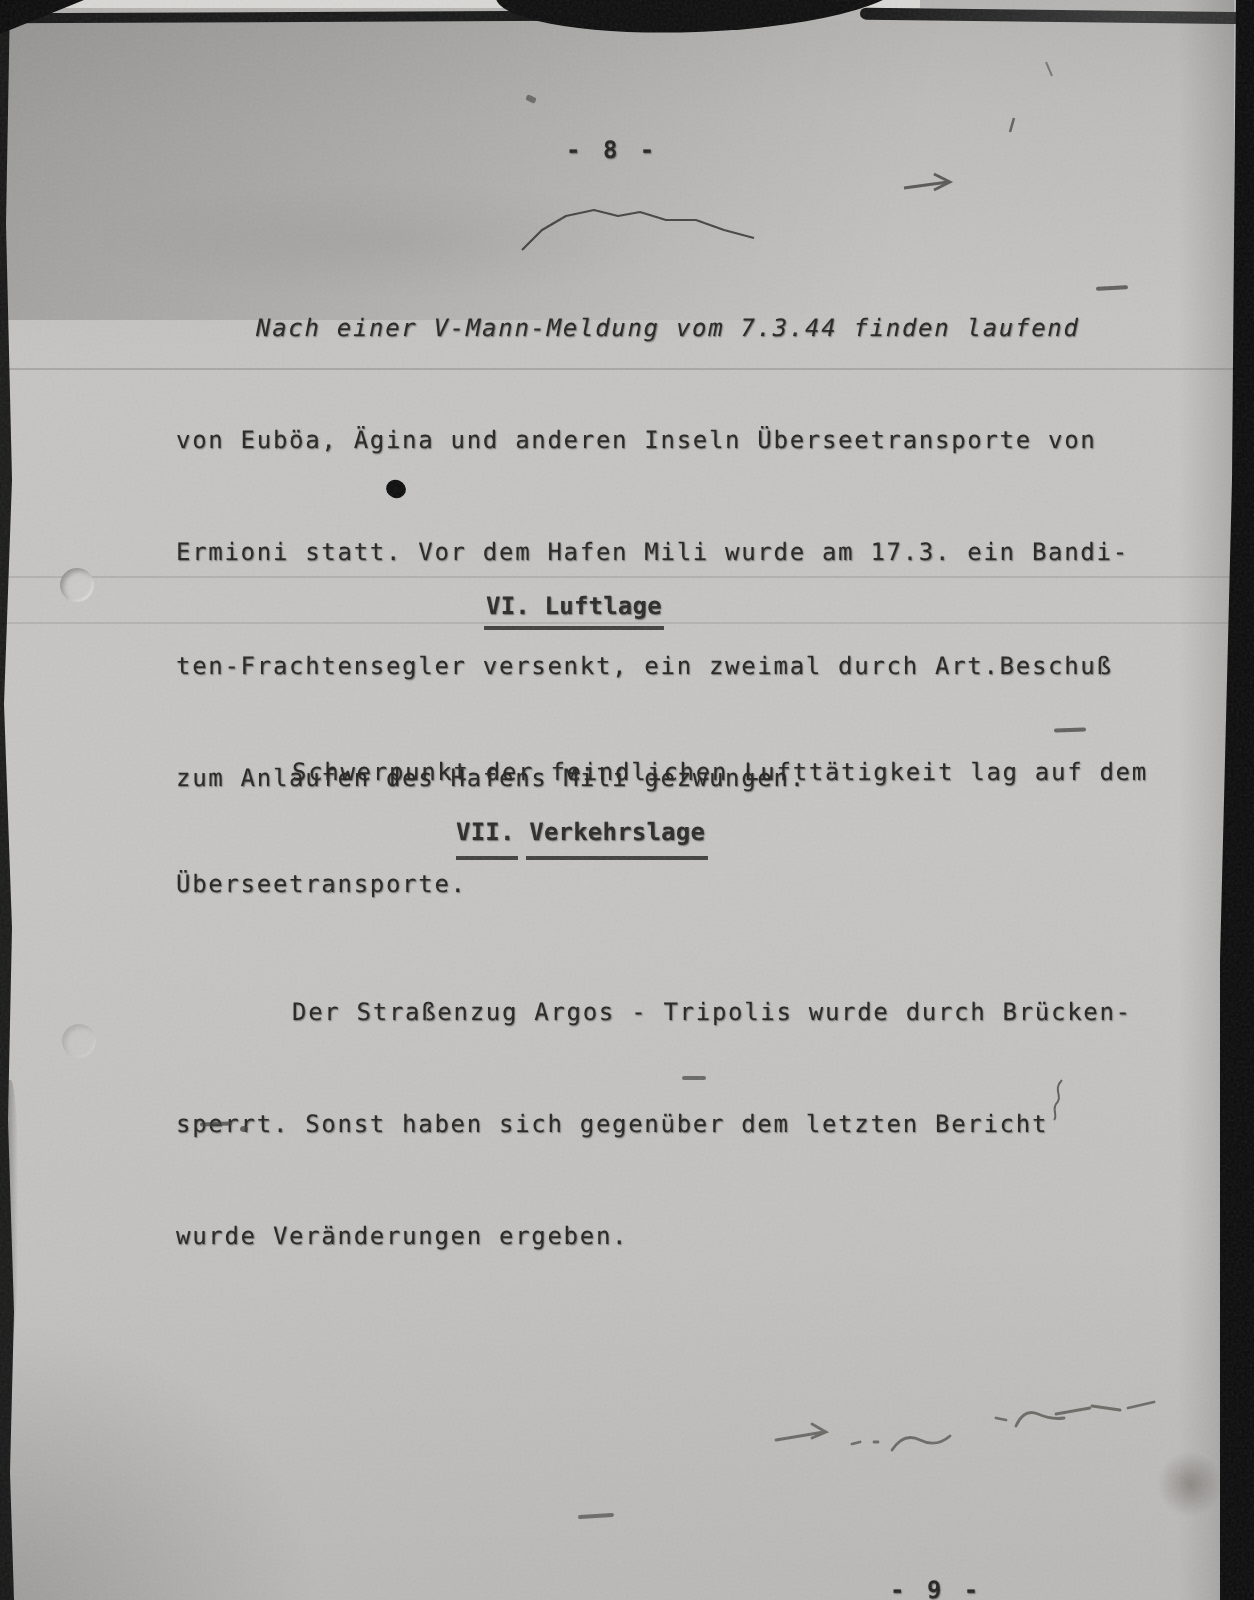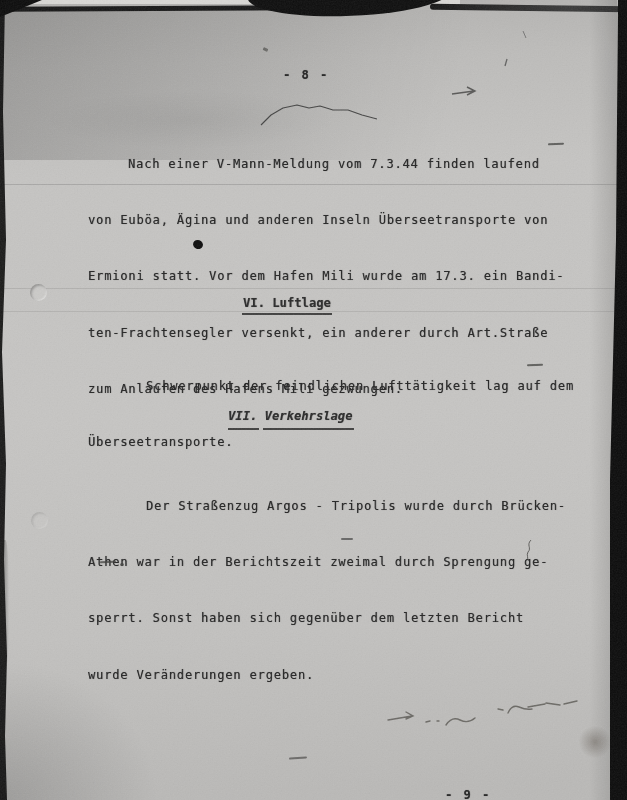--- a/index.html
+++ b/index.html
@@ -2,21 +2,21 @@
 <html><head>
 <meta charset="utf-8">
 <style>
   html,body{margin:0;padding:0;background:#2a2a2a;}
   .scan{position:relative;width:627px;height:800px;overflow:hidden;
         background:linear-gradient(178deg,#b2b1af 0px,#bdbcba 70px,#c5c4c2 180px,#c6c5c3 420px,#c2c1bf 640px,#bab9b7 800px);
         font-family:"DejaVu Sans Mono",monospace;}
   
   .tw{position:absolute;color:#242424;font-size:12px;line-height:18.8px;letter-spacing:.85px;
       white-space:pre;text-shadow:.4px .4px .7px rgba(25,25,25,.55);filter:blur(.22px);}
-  .tw .ind1{padding-left:40px;}
+  .tw .ind1{padding-left:40px;font-style:italic;}
   .tw .ind2{padding-left:58px;}
   .heading{letter-spacing:.1px;font-weight:bold;color:#2a2a2a;}
   .pagenum{letter-spacing:2px;font-weight:bold;}
   
   .uline{position:absolute;height:2px;background:rgba(35,35,35,.82);filter:blur(.3px);}
   
   .scanline{position:absolute;left:0;width:100%;height:1px;background:rgba(95,95,95,.35);}
   .edge{position:absolute;background:#0b0b0b;}
   .shade{position:absolute;pointer-events:none;}
   .hole{position:absolute;width:17px;height:17px;border-radius:50%;
@@ -77,40 +77,39 @@
   </svg>
   <svg class="mark" style="left:521px;top:30px;" width="8" height="10" viewBox="0 0 8 10">
     <path d="M2 1 L5 8" stroke="#4a4a4a" stroke-width="1" opacity=".6"></path>
   </svg>
   <div class="dashmark" style="left:548px;top:143px;width:16px;transform:rotate(-3deg);"></div>
 
   <div class="tw" style="left:88px;top:117px;">
     <div class="ind1">Nach einer V-Mann-Meldung vom 7.3.44 finden laufend</div>
     <div>von Euböa, Ägina und anderen Inseln Überseetransporte von</div>
     <div>Ermioni statt. Vor dem Hafen Mili wurde am 17.3. ein Bandi-</div>
-    <div>ten-Frachtensegler versenkt, ein anderer durch Art.Straße</div>
+    <div>ten-Frachtensegler versenkt, ein zweimal durch Art.Beschuß</div>
     <div>zum Anlaufen des Hafens Mili gezwungen.</div>
   </div>
 
   <div class="mark" style="left:193px;top:240px;width:10px;height:9px;background:#0c0c0c;border-radius:50%;transform:rotate(20deg);"></div>
 
   <div class="tw heading" style="left:243px;top:294px;">VI. Luftlage</div>
   <div class="uline" style="left:242px;top:313px;width:90px;"></div>
   <div class="tw" style="left:88px;top:339px;">
     <div class="ind2">Schwerpunkt der feindlichen Lufttätigkeit lag auf dem</div>
     <div>Überseetransporte.</div>
   </div>
   <div class="dashmark" style="left:527px;top:364px;width:16px;transform:rotate(-2deg);"></div>
 
-  <div class="tw heading" style="left:228px;top:407px;font-style:italic;">VII. Verkehrslage</div>
+  <div class="tw heading" style="left:228px;top:407px;">VII. Verkehrslage</div>
   <div class="uline" style="left:228px;top:428px;width:31px;"></div>
   <div class="uline" style="left:263px;top:428px;width:91px;"></div>
   <div class="tw" style="left:88px;top:459px;">
     <div class="ind2">Der Straßenzug Argos - Tripolis wurde durch Brücken-</div>
-    <div>Athen war in der Berichtszeit zweimal durch Sprengung ge-</div>
     <div>sperrt. Sonst haben sich gegenüber dem letzten Bericht</div>
     <div>wurde Veränderungen ergeben.</div>
   </div>
   <div class="dashmark" style="left:341px;top:538px;width:12px;background:#4a4a48;"></div>
 
   <svg class="mark" style="left:523px;top:539px;" width="12" height="22" viewBox="0 0 12 22">
     <path d="M8 1 C3 6 9 9 5 13 C3 16 6 19 4 21" fill="none" stroke="#3c3c3a" stroke-width="1" opacity=".75"></path>
   </svg>
   <div class="dashmark" style="left:100px;top:561px;width:16px;transform:rotate(-2deg);"></div>
   <div class="dashmark" style="left:120px;top:563px;width:4px;height:3px;border-radius:50%;"></div>

